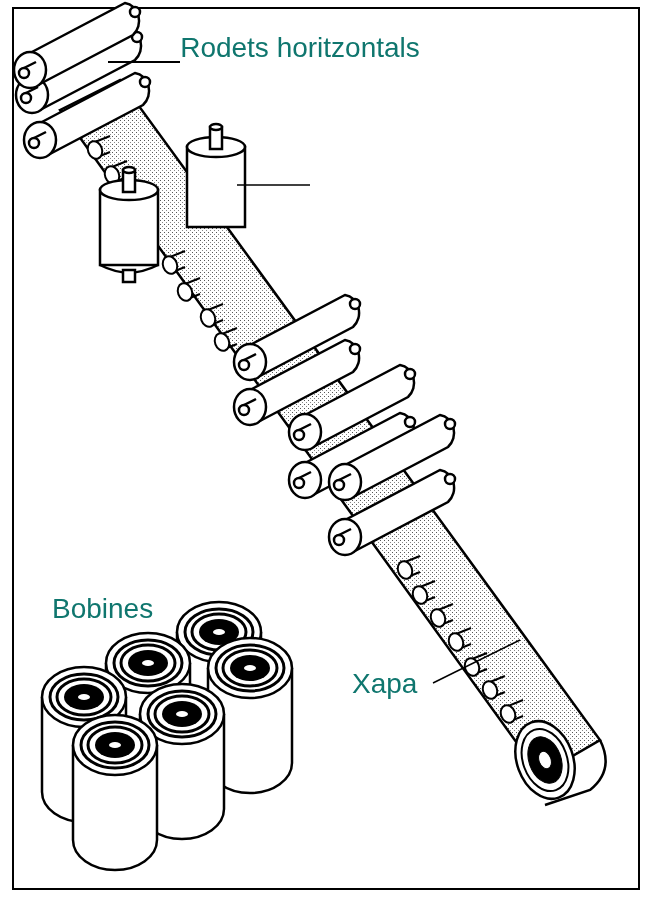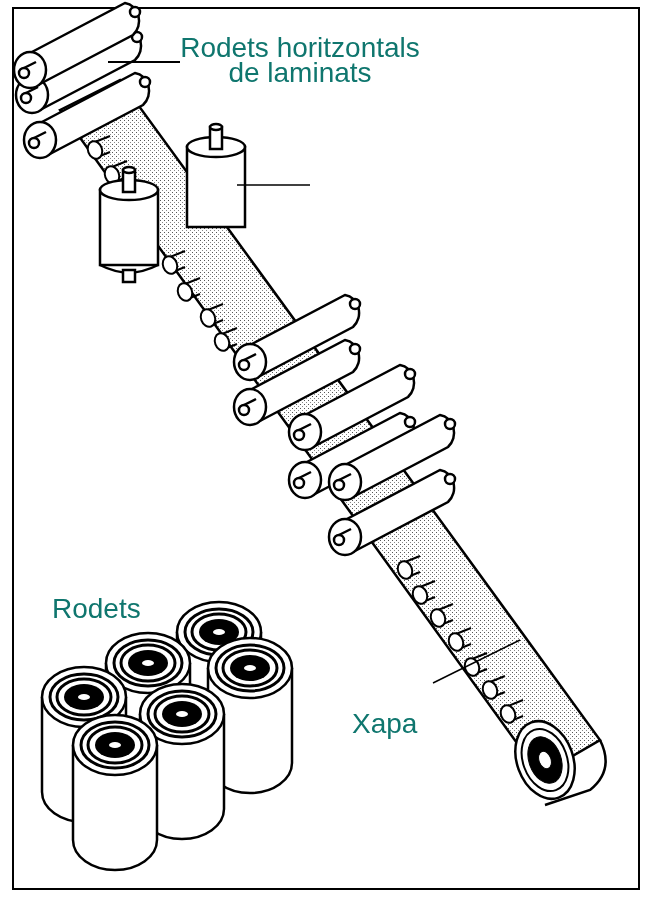--- a/index.html
+++ b/index.html
@@ -3,21 +3,21 @@
 <meta charset="utf-8">
 <style>
   html, body { margin:0; padding:0; background:#fff; }
   body { width:654px; height:900px; position:relative; overflow:hidden; font-family:"Liberation Sans", sans-serif; }
   #frame { position:absolute; left:12px; top:7px; width:628px; height:883px; border:2px solid #000; box-sizing:border-box; }
   #art { position:absolute; left:0; top:0; }
   .lbl { position:absolute; color:#0f766e; font-size:28px; line-height:25px; text-align:center; white-space:nowrap; }
   #lbl-h { left:180px; top:35px; width:240px; }
   #lbl-v { left:310px; top:170px; width:270px; }
   #lbl-b { left:52px; top:596px; text-align:left; }
-  #lbl-x { left:352px; top:671px; text-align:left;margin-top:40px; }
+  #lbl-x { left:352px; top:671px; text-align:left; }
 </style>
 </head>
 <body>
 
 <div id="frame"></div>
 
 <svg id="art" width="654" height="900" viewBox="0 0 654 900">
   <defs>
     <pattern id="dots" width="4" height="4" patternUnits="userSpaceOnUse">
       <rect width="4" height="4" fill="#fff"></rect>
@@ -236,18 +236,17 @@
       </g>
     </g>
 
   <line x1="108" y1="62" x2="180" y2="62" stroke="#000" stroke-width="2"></line>
   <line x1="237" y1="185" x2="310" y2="185" stroke="#000" stroke-width="1.5"></line>
   <line x1="433" y1="683" x2="520" y2="640" stroke="#000" stroke-width="1.5"></line>
 </svg>
 
 <div class="lbl" id="lbl-h">
   <div>Rodets horitzontals</div>
-  <div>de laminats</div>
 </div>
 <div class="lbl" id="lbl-v">
 </div>
-<div class="lbl" id="lbl-b">Rodets</div>
+<div class="lbl" id="lbl-b">Bobines</div>
 <div class="lbl" id="lbl-x">Xapa</div>
 
 </body></html>

